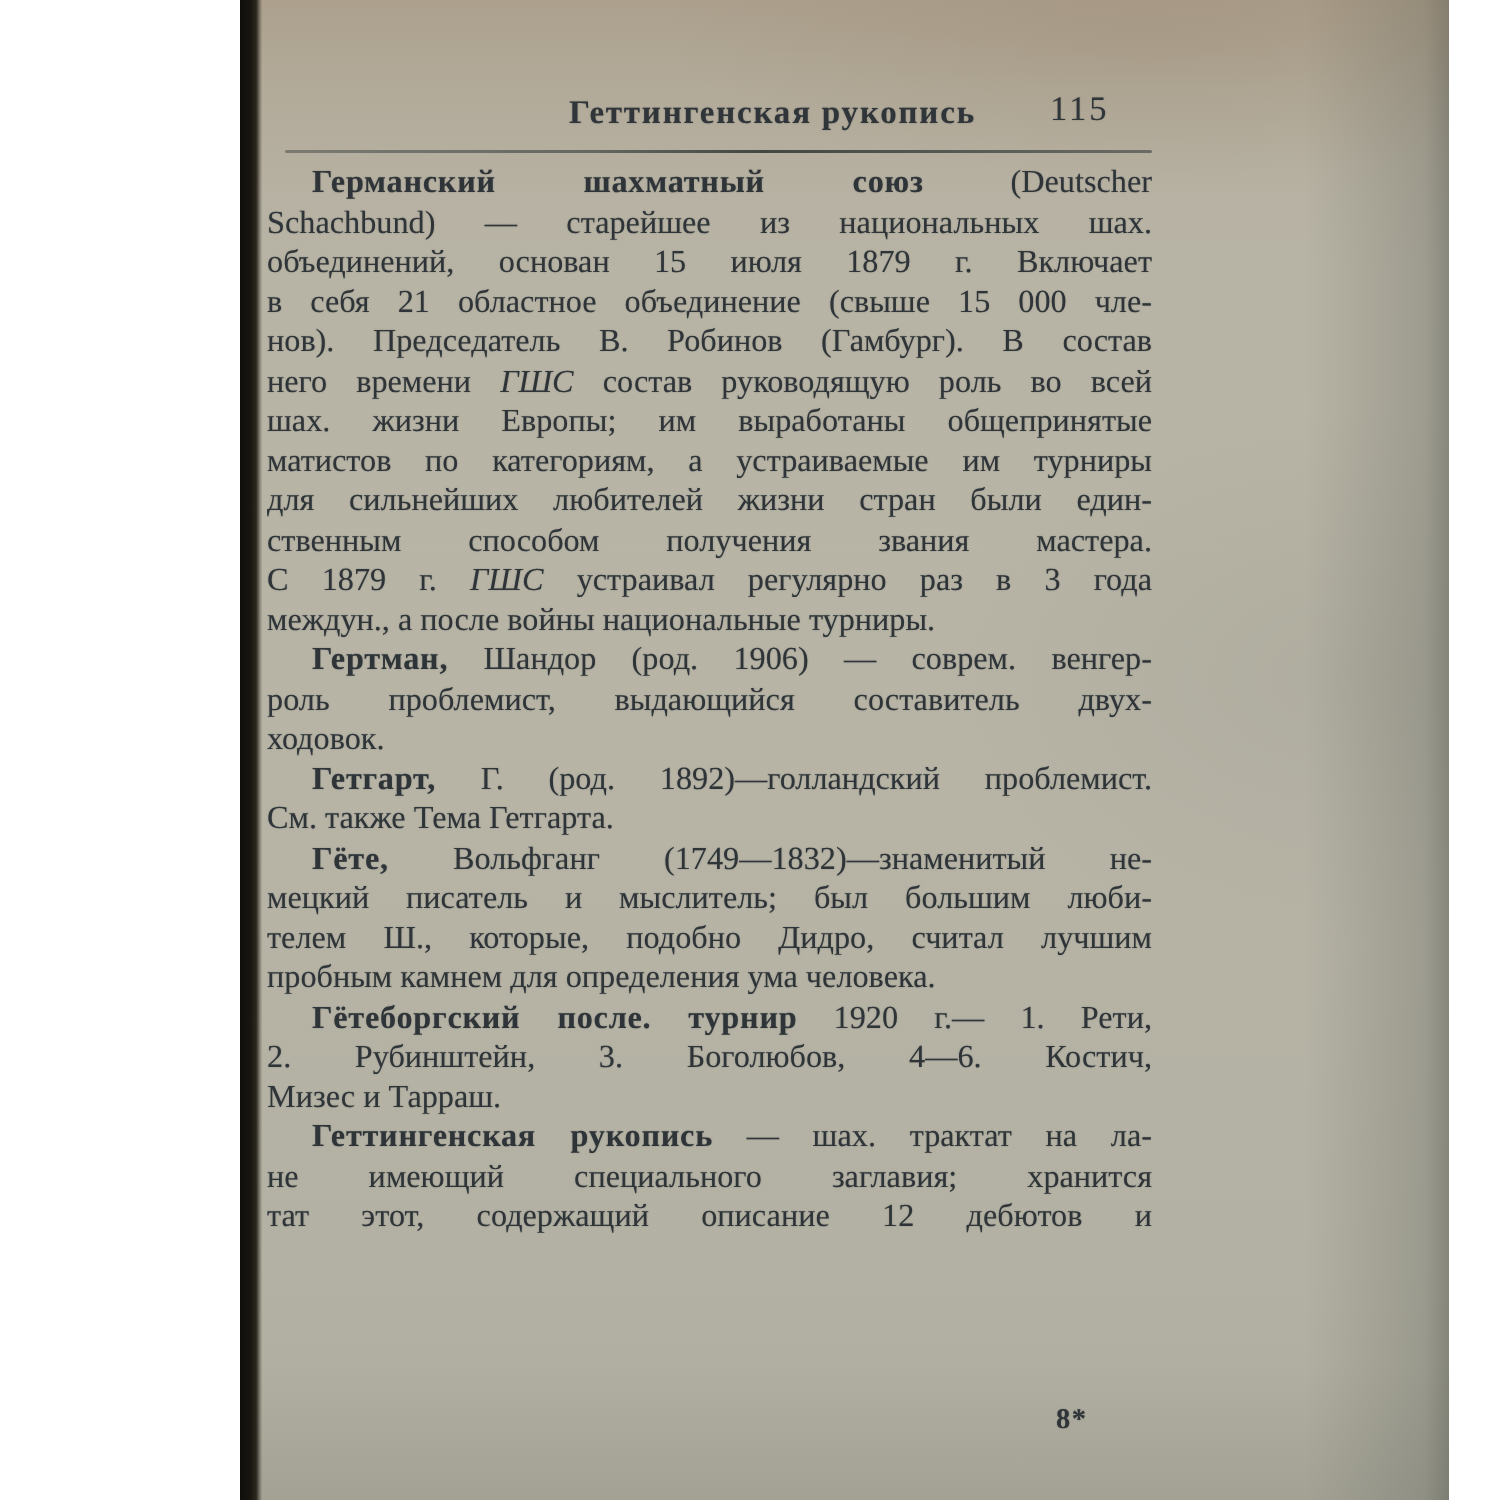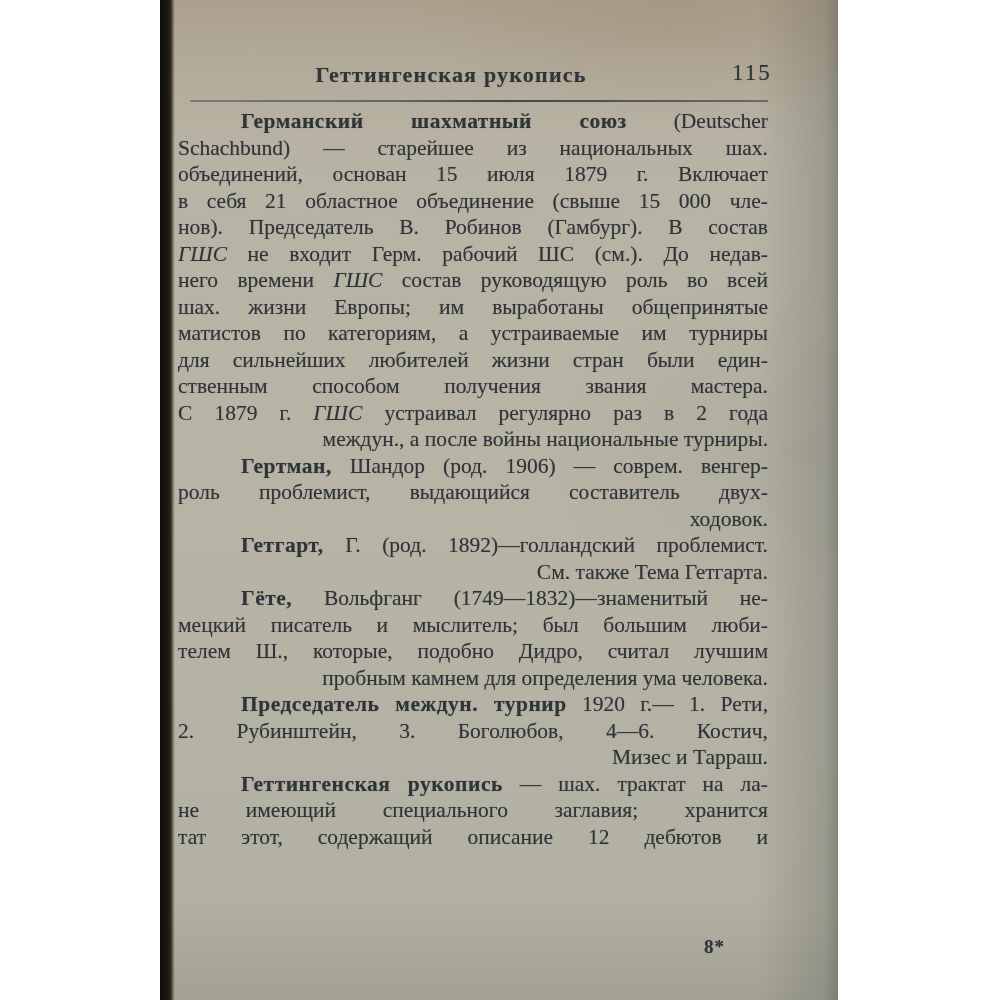--- a/index.html
+++ b/index.html
@@ -15,21 +15,21 @@
     position: relative;
     width: 1000px;
     height: 1000px;
     background: #ffffff;
   }
   
   .photo {
     position: absolute;
     left: 160px;
     top: 0;
-    width: 678px;
+    width: 806px;
     height: 1000px;
     overflow: hidden;
     background:
       linear-gradient(180deg, rgba(140,110,78,0.18) 0%, rgba(140,110,78,0.06) 6%, rgba(0,0,0,0) 13%),
       linear-gradient(90deg, rgba(0,0,0,0) 88%, rgba(92,95,87,0.28) 98%, rgba(78,82,75,0.45) 100%),
       linear-gradient(0deg, rgba(95,98,90,0.14) 0%, rgba(0,0,0,0) 9%),
       radial-gradient(ellipse 40% 10% at 75% 2%, rgba(128,100,70,0.15), rgba(0,0,0,0) 100%),
       radial-gradient(ellipse 35% 18% at 92% 45%, rgba(120,124,114,0.12), rgba(0,0,0,0) 100%),
       linear-gradient(180deg, #b3ab9b 0%, #b8b4a5 18%, #b7b4a6 55%, #b3b1a3 85%, #aeac9e 100%);
   }
@@ -52,21 +52,21 @@
     font-size: 22px;
     font-weight: bold;
     letter-spacing: 1.2px;
     color: #2f3539;
     text-shadow: 0 0 1px rgba(47,53,57,0.45);
     white-space: nowrap;
   }
   .page-number {
     position: absolute;
     top: 60px;
-    left: 572px;
+    left: 540px;
     font-size: 23px;
     color: #2f3539;
     letter-spacing: 2px;
     text-shadow: 0 0 1px rgba(47,53,57,0.4);
   }
   .header-rule {
     position: absolute;
     top: 100px;
     left: 30px;
     width: 578px;
@@ -82,35 +82,34 @@
     top: 108px;
     width: 590px;
     font-size: 21.5px;
     line-height: 26.5px;
     color: #2e3438;
     text-shadow: 0 0 1px rgba(46,52,56,0.4);
   }
   .line {
     height: 26.5px;
     overflow: hidden;
-    text-align: right;
+    text-align: left;
     white-space: normal;
   }
   .line.just {
     text-align: justify;
     text-align-last: justify;
   }
   .line.ind {
     text-indent: 30px;
   }
   .seg { }
   .b {
     font-weight: bold;
     letter-spacing: 0.5px;
-    margin-left: 33px;
   }
   .i {
     font-style: italic;
   }
   .signature-mark {
     position: absolute;
     left: 544px;
     top: 936px;
     font-size: 19px;
     font-weight: bold;
@@ -143,38 +142,37 @@
     <div class="page-number">115</div>
 
     <div class="header-rule"></div>
 
     <div class="text-block">
         <div class="line just ind"><span class="seg b">Германский шахматный союз</span><span class="seg n"> (Deutscher</span></div>
         <div class="line just"><span class="seg n">Schachbund) — старейшее из национальных шах.</span></div>
         <div class="line just"><span class="seg n">объединений, основан 15 июля 1879 г. Включает</span></div>
         <div class="line just"><span class="seg n">в себя 21 областное объединение (свыше 15 000 чле-</span></div>
         <div class="line just"><span class="seg n">нов). Председатель В. Робинов (Гамбург). В состав</span></div>
-        <div class="line just"><span class="seg i">ГШС</span><span class="seg n"> не входит Герм. рабочий ШС (см.). До недав-</span></div>
         <div class="line just"><span class="seg n">него времени </span><span class="seg i">ГШС</span><span class="seg n"> состав руководящую роль во всей</span></div>
         <div class="line just"><span class="seg n">шах. жизни Европы; им выработаны общепринятые</span></div>
         <div class="line just"><span class="seg n">матистов по категориям, а устраиваемые им турниры</span></div>
         <div class="line just"><span class="seg n">для сильнейших любителей жизни стран были един-</span></div>
         <div class="line just"><span class="seg n">ственным способом получения звания мастера.</span></div>
-        <div class="line just"><span class="seg n">С 1879 г. </span><span class="seg i">ГШС</span><span class="seg n"> устраивал регулярно раз в 2 года</span></div>
+        <div class="line just"><span class="seg n">С 1879 г. </span><span class="seg i">ГШС</span><span class="seg n"> устраивал регулярно раз в 3 года</span></div>
         <div class="line"><span class="seg n">междун., а после войны национальные турниры.</span></div>
         <div class="line just ind"><span class="seg b">Гертман,</span><span class="seg n"> Шандор (род. 1906) — соврем. венгер-</span></div>
         <div class="line just"><span class="seg n">роль проблемист, выдающийся составитель двух-</span></div>
         <div class="line"><span class="seg n">ходовок.</span></div>
         <div class="line just ind"><span class="seg b">Гетгарт,</span><span class="seg n"> Г. (род. 1892)—голландский проблемист.</span></div>
         <div class="line"><span class="seg n">См. также Тема Гетгарта.</span></div>
         <div class="line just ind"><span class="seg b">Гёте,</span><span class="seg n"> Вольфганг (1749—1832)—знаменитый не-</span></div>
         <div class="line just"><span class="seg n">мецкий писатель и мыслитель; был большим люби-</span></div>
         <div class="line just"><span class="seg n">телем Ш., которые, подобно Дидро, считал лучшим</span></div>
         <div class="line"><span class="seg n">пробным камнем для определения ума человека.</span></div>
-        <div class="line just ind"><span class="seg b">Председатель междун. турнир</span><span class="seg n"> 1920 г.— 1. Рети,</span></div>
+        <div class="line just ind"><span class="seg b">Гётеборгский после. турнир</span><span class="seg n"> 1920 г.— 1. Рети,</span></div>
         <div class="line just"><span class="seg n">2. Рубинштейн, 3. Боголюбов, 4—6. Костич,</span></div>
         <div class="line"><span class="seg n">Мизес и Тарраш.</span></div>
         <div class="line just ind"><span class="seg b">Геттингенская рукопись</span><span class="seg n"> — шах. трактат на ла-</span></div>
         <div class="line just"><span class="seg n">не имеющий специального заглавия; хранится</span></div>
         <div class="line just"><span class="seg n">тат этот, содержащий описание 12 дебютов и</span></div>
       </div>
 
     <div class="signature-mark">8*</div>
   </div>
 

